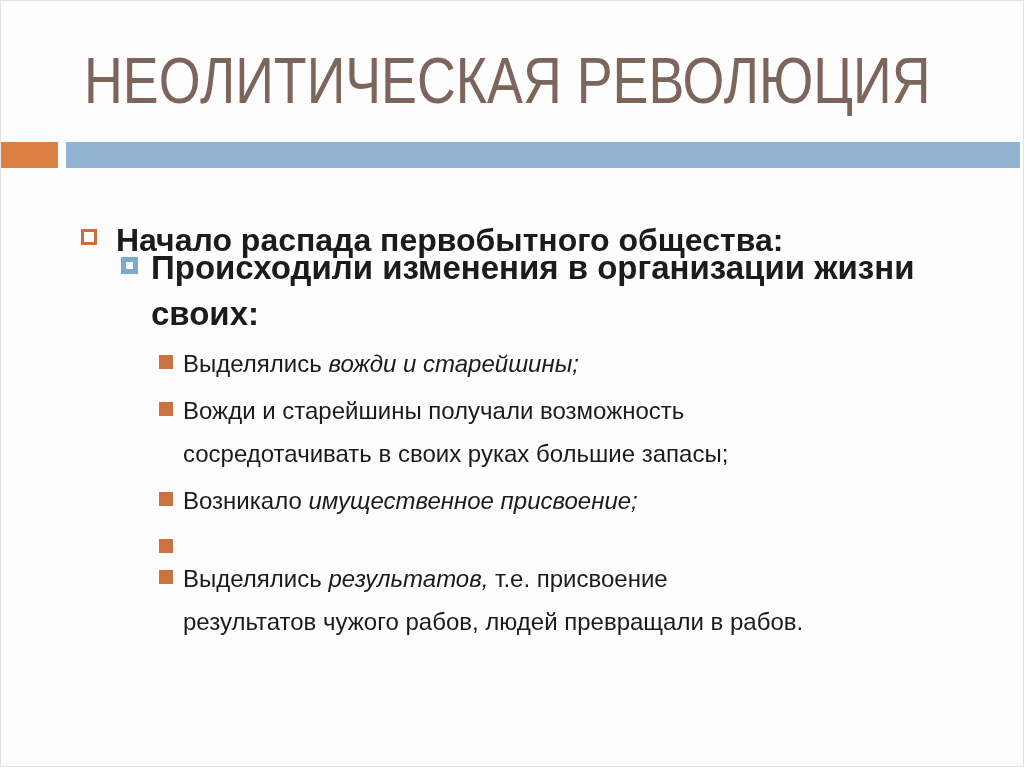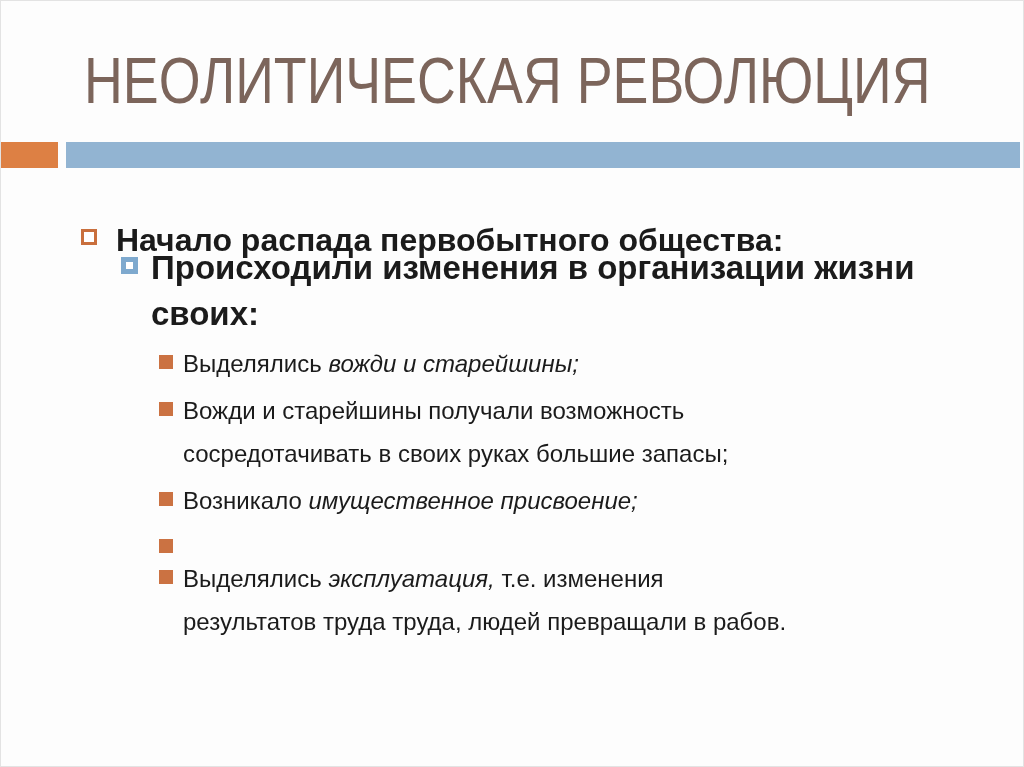--- a/index.html
+++ b/index.html
@@ -114,19 +114,19 @@
         <span class="l3text">
           <span class="tline"><span>Возникало </span><em>имущественное присвоение;</em></span>
         </span>
       </li>
       <li>
         <span class="sq3"></span>
       </li>
       <li>
         <span class="sq3"></span>
         <span class="l3text">
-          <span class="tline"><span>Выделялись </span><em>эксплуатация,</em><span> т.е. изменения</span></span>
-          <span class="tline"><span>результатов труда труда, людей превращали в рабов.</span></span>
+          <span class="tline"><span>Выделялись </span><em>результатов,</em><span> т.е. присвоение</span></span>
+          <span class="tline"><span>результатов чужого рабов, людей превращали в рабов.</span></span>
         </span>
       </li>
     </ul>
 
 </div>
 
 </body></html>

